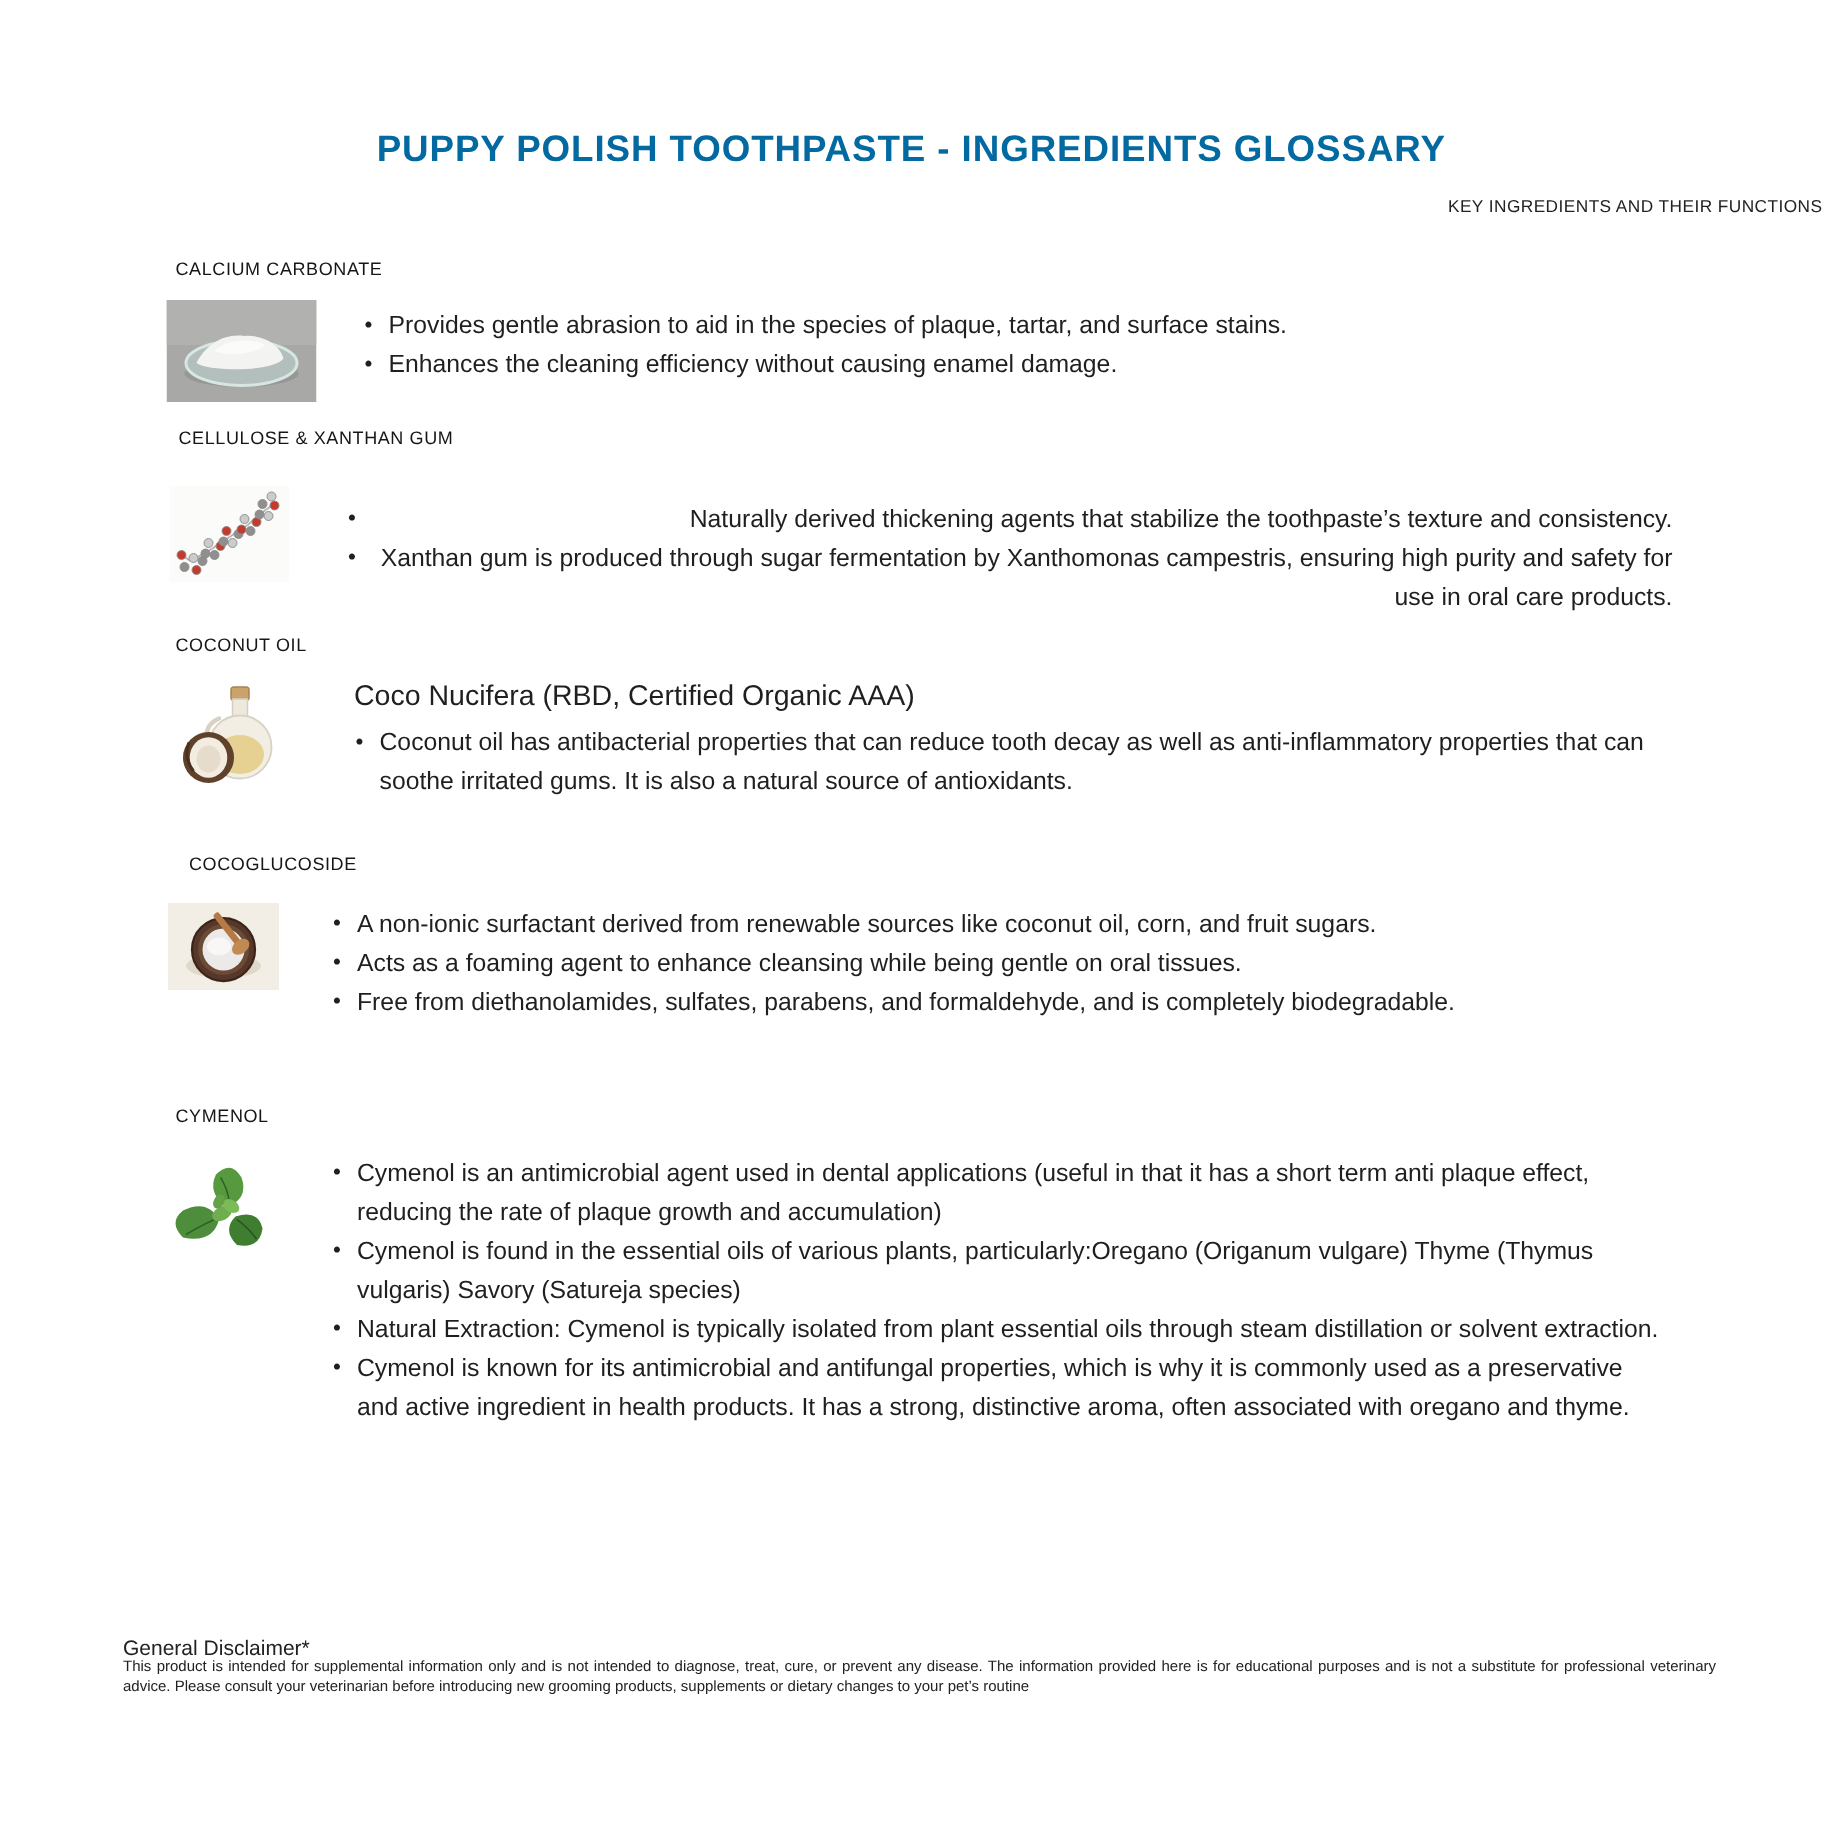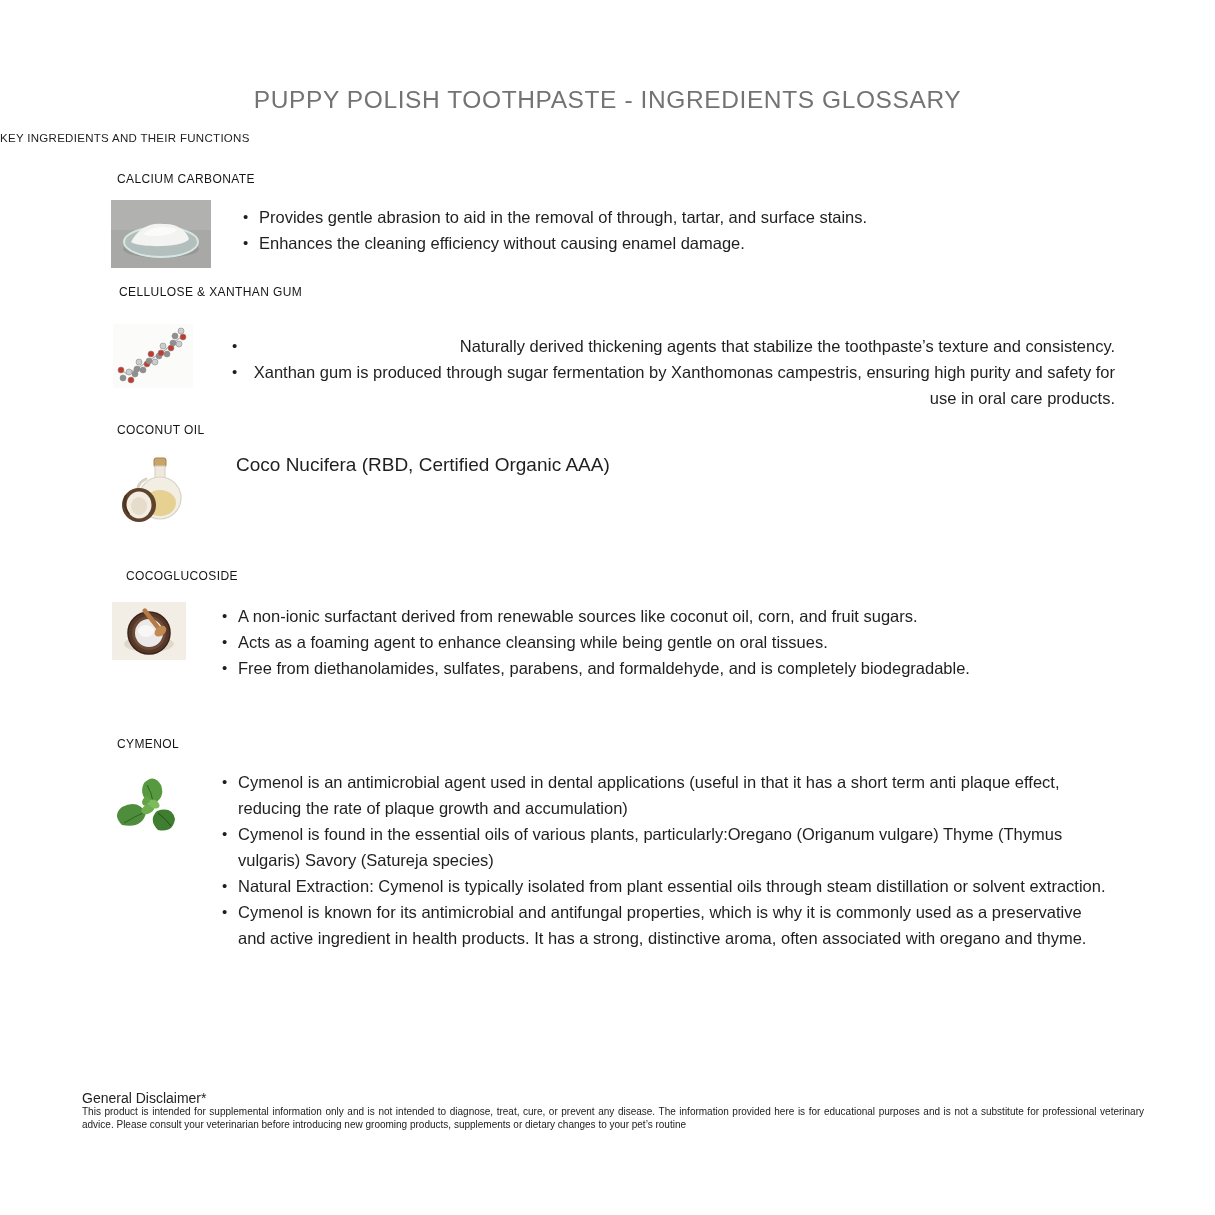--- a/index.html
+++ b/index.html
@@ -11,27 +11,27 @@
     position:relative;
     overflow:hidden;
   }
   .page { position:absolute; inset:0; background:#ffffff; }
   .abs { position:absolute; }
 
   
   .title {
     top:86px; left:0; width:1215px;
     text-align:center;
-    font-size:24.5px; font-weight:400;
+    font-size:24.5px; font-weight:700;
     letter-spacing:0.6px;
-    color:#737373;
+    color:#0369a1;
   }
   .subtitle {
     top:132px; left:0; width:1215px;
-    text-align:left;
+    text-align:right;
     font-size:11.5px; font-weight:400;
     letter-spacing:0.3px;
     color:#222222;
   }
 
   
   .heading {
     font-size:12px; font-weight:400;
     letter-spacing:0.4px;
     color:#161616;
@@ -103,21 +103,21 @@
       <rect width="100" height="68" fill="#a8a8a6"></rect>
       <rect width="100" height="30" fill="#b1b1af"></rect>
       <ellipse cx="50" cy="49" rx="38" ry="9" fill="#979795"></ellipse>
       <ellipse cx="50" cy="42" rx="37" ry="15" fill="#b3bfbc" stroke="#d6e7e3" stroke-width="2"></ellipse>
       <path d="M20 42 C26 30 38 22 52 24 C66 23 76 31 78 39 C72 48 28 48 20 42 Z" fill="#f3f3f1"></path>
       <path d="M32 34 C40 26 56 25 66 30 C60 36 40 38 32 34 Z" fill="#fbfbfa"></path>
     </svg>
   </span>
 
   <ul class="abs bullets ul-calcium">
-    <li>Provides gentle abrasion to aid in the removal of through, tartar, and surface stains.</li>
+    <li>Provides gentle abrasion to aid in the species of plaque, tartar, and surface stains.</li>
     <li>Enhances the cleaning efficiency without causing enamel damage.</li>
   </ul>
 
   <div class="abs heading h-cellulose">CELLULOSE &amp; XANTHAN GUM</div>
 
   <span class="abs thumb img-cellulose">
     <svg width="80" height="64" viewBox="0 0 80 64" aria-hidden="true">
       <rect width="80" height="64" fill="#fbfbfa"></rect>
       <g stroke="#b3b3b3" stroke-width="1.2">
         <line x1="14" y1="50" x2="28" y2="42"></line>
@@ -171,20 +171,23 @@
       <path d="M28 24 q-11 5 -7 16" fill="none" stroke="#d8d2c4" stroke-width="3" stroke-linecap="round"></path>
       <circle cx="21" cy="50" r="17" fill="#5f422c"></circle>
       <ellipse cx="21" cy="50" rx="12.5" ry="13.5" fill="#f3ece1"></ellipse>
       <ellipse cx="21" cy="51" rx="8" ry="9" fill="#e6dccb"></ellipse>
       <path d="M8 40 q-4 10 3 19" fill="none" stroke="#4a301d" stroke-width="2"></path>
     </svg>
   </span>
 
   <div class="abs intro-line">Coco Nucifera (RBD, Certified Organic AAA)</div>
 
+  <ul class="abs bullets ul-coconut">
+    <li>Coconut oil has antibacterial properties that can reduce tooth decay as well as anti-inflammatory properties that can soothe irritated gums. It is also a natural source of antioxidants.</li>
+  </ul>
 
   <div class="abs heading h-cocogluco">COCOGLUCOSIDE</div>
 
   <span class="abs thumb img-cocogluco">
     <svg width="74" height="58" viewBox="0 0 74 58" aria-hidden="true">
       <rect width="74" height="58" fill="#f2eee6"></rect>
       <ellipse cx="37" cy="42" rx="25" ry="8" fill="#e0d9cb"></ellipse>
       <circle cx="37" cy="31" r="21" fill="#55382a" stroke="#3c2419" stroke-width="1.5"></circle>
       <circle cx="37" cy="31" r="17" fill="#6b4a36"></circle>
       <circle cx="37" cy="31" r="14" fill="#eceae8"></circle>

